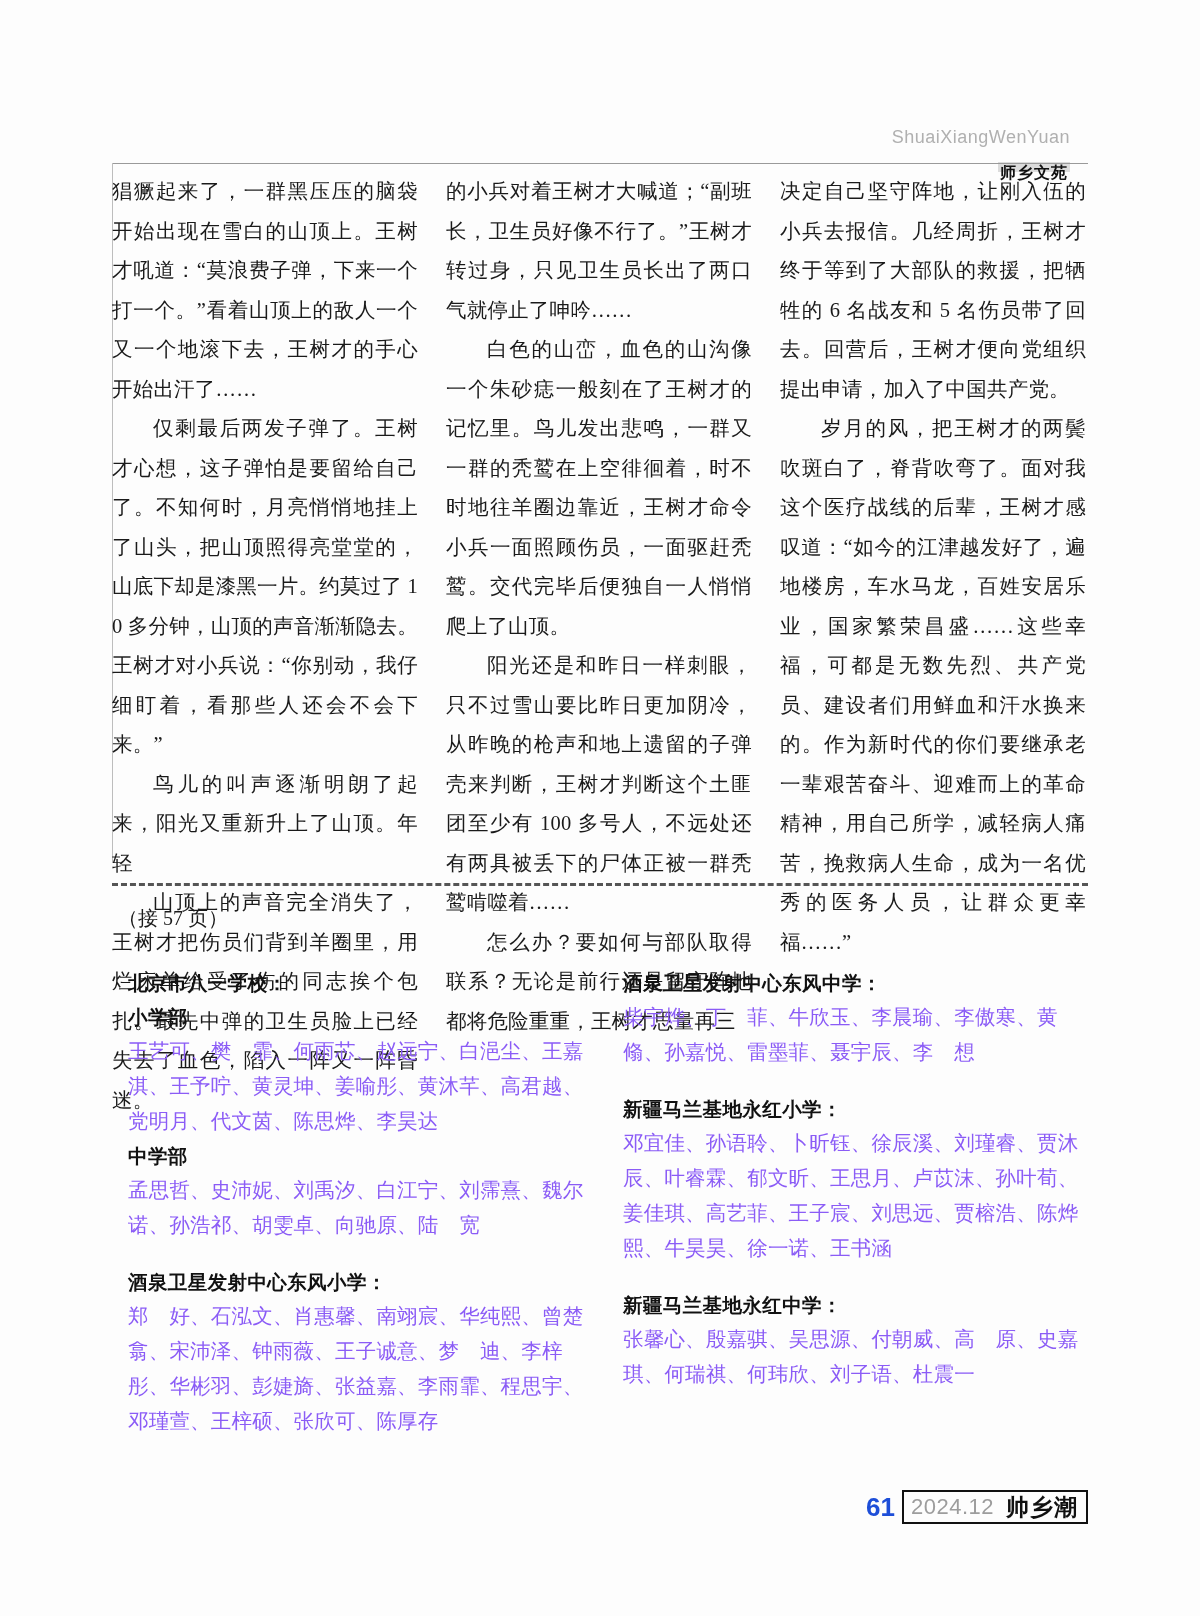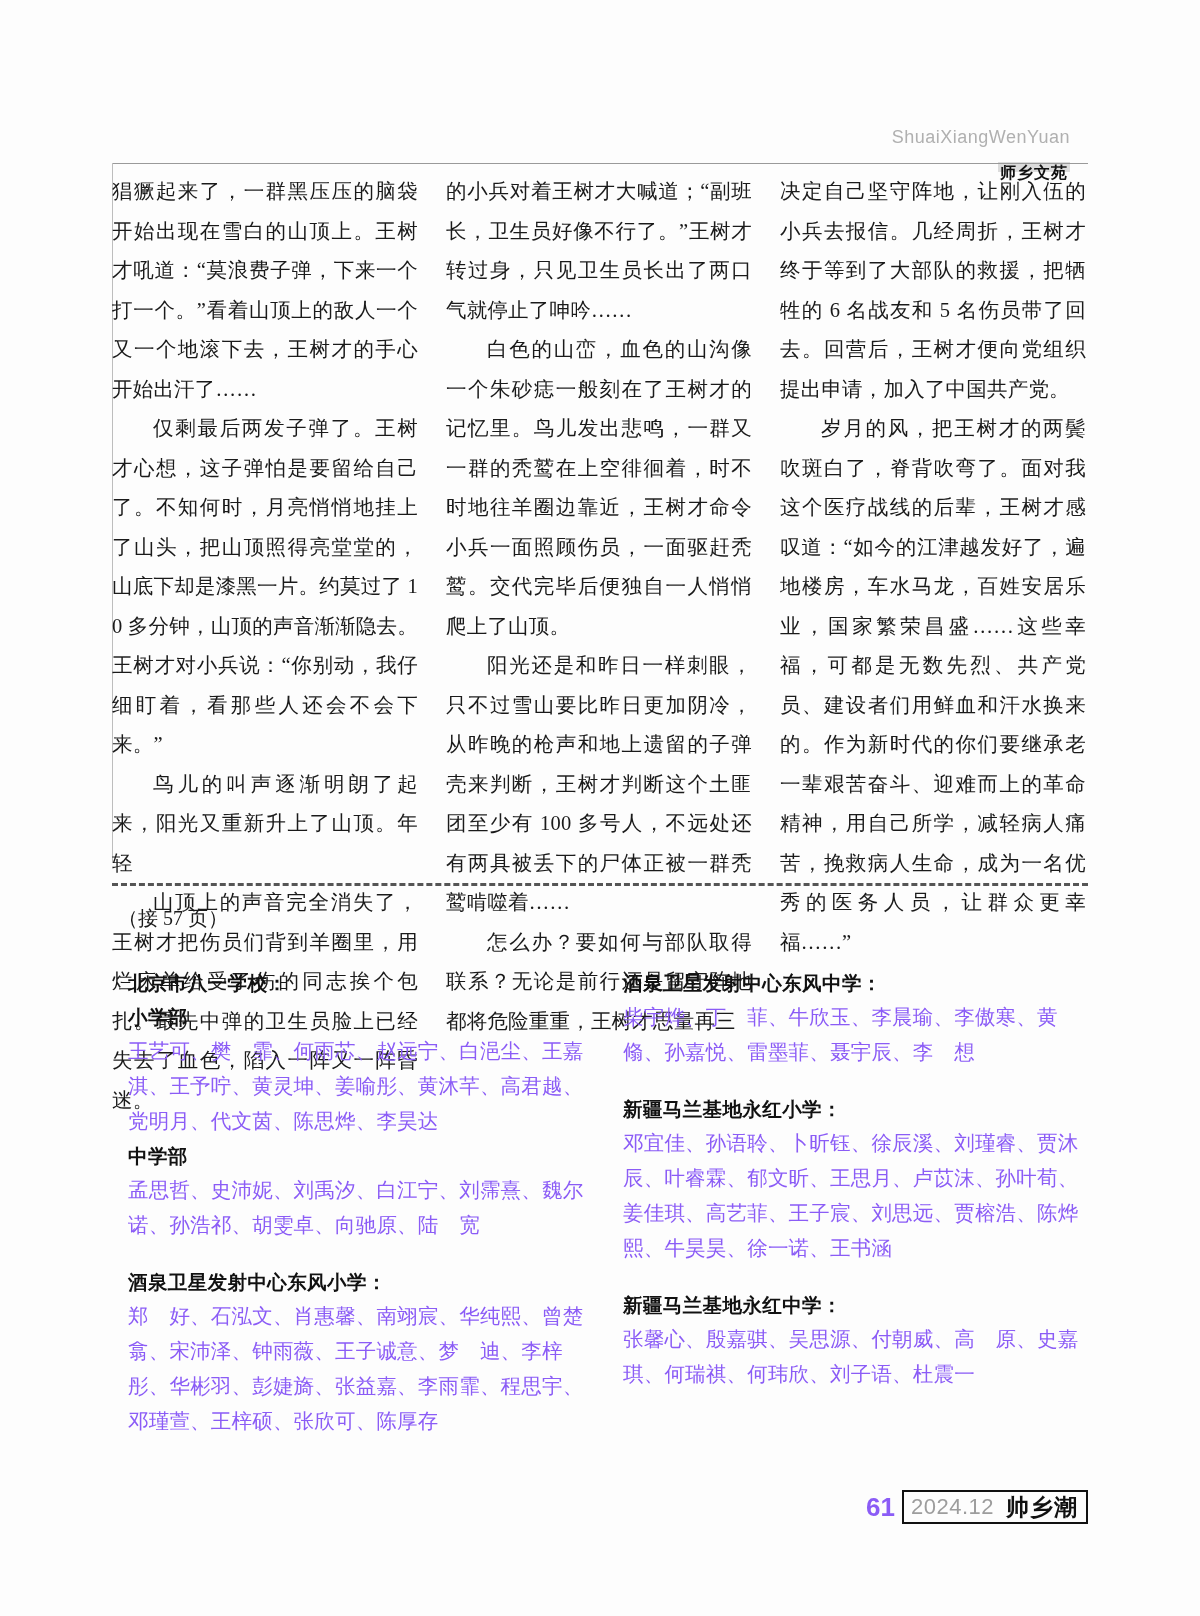--- a/index.html
+++ b/index.html
@@ -158,21 +158,21 @@
     right: 112px;
     bottom: 92px;
     display: flex;
     align-items: stretch;
     height: 34px;
   }
   .footer .pageno {
     font-family: "Liberation Sans", "DejaVu Sans", sans-serif;
     font-weight: 700;
     font-size: 26px;
-    color: #8b5cf6;
+    color: #1d4ed8;
     line-height: 34px;
     padding-right: 7px;
   }
   .footer .datebox {
     border: 2px solid #111;
     border-right: none;
     display: flex;
     align-items: center;
     padding: 0 8px 0 7px;
   }

